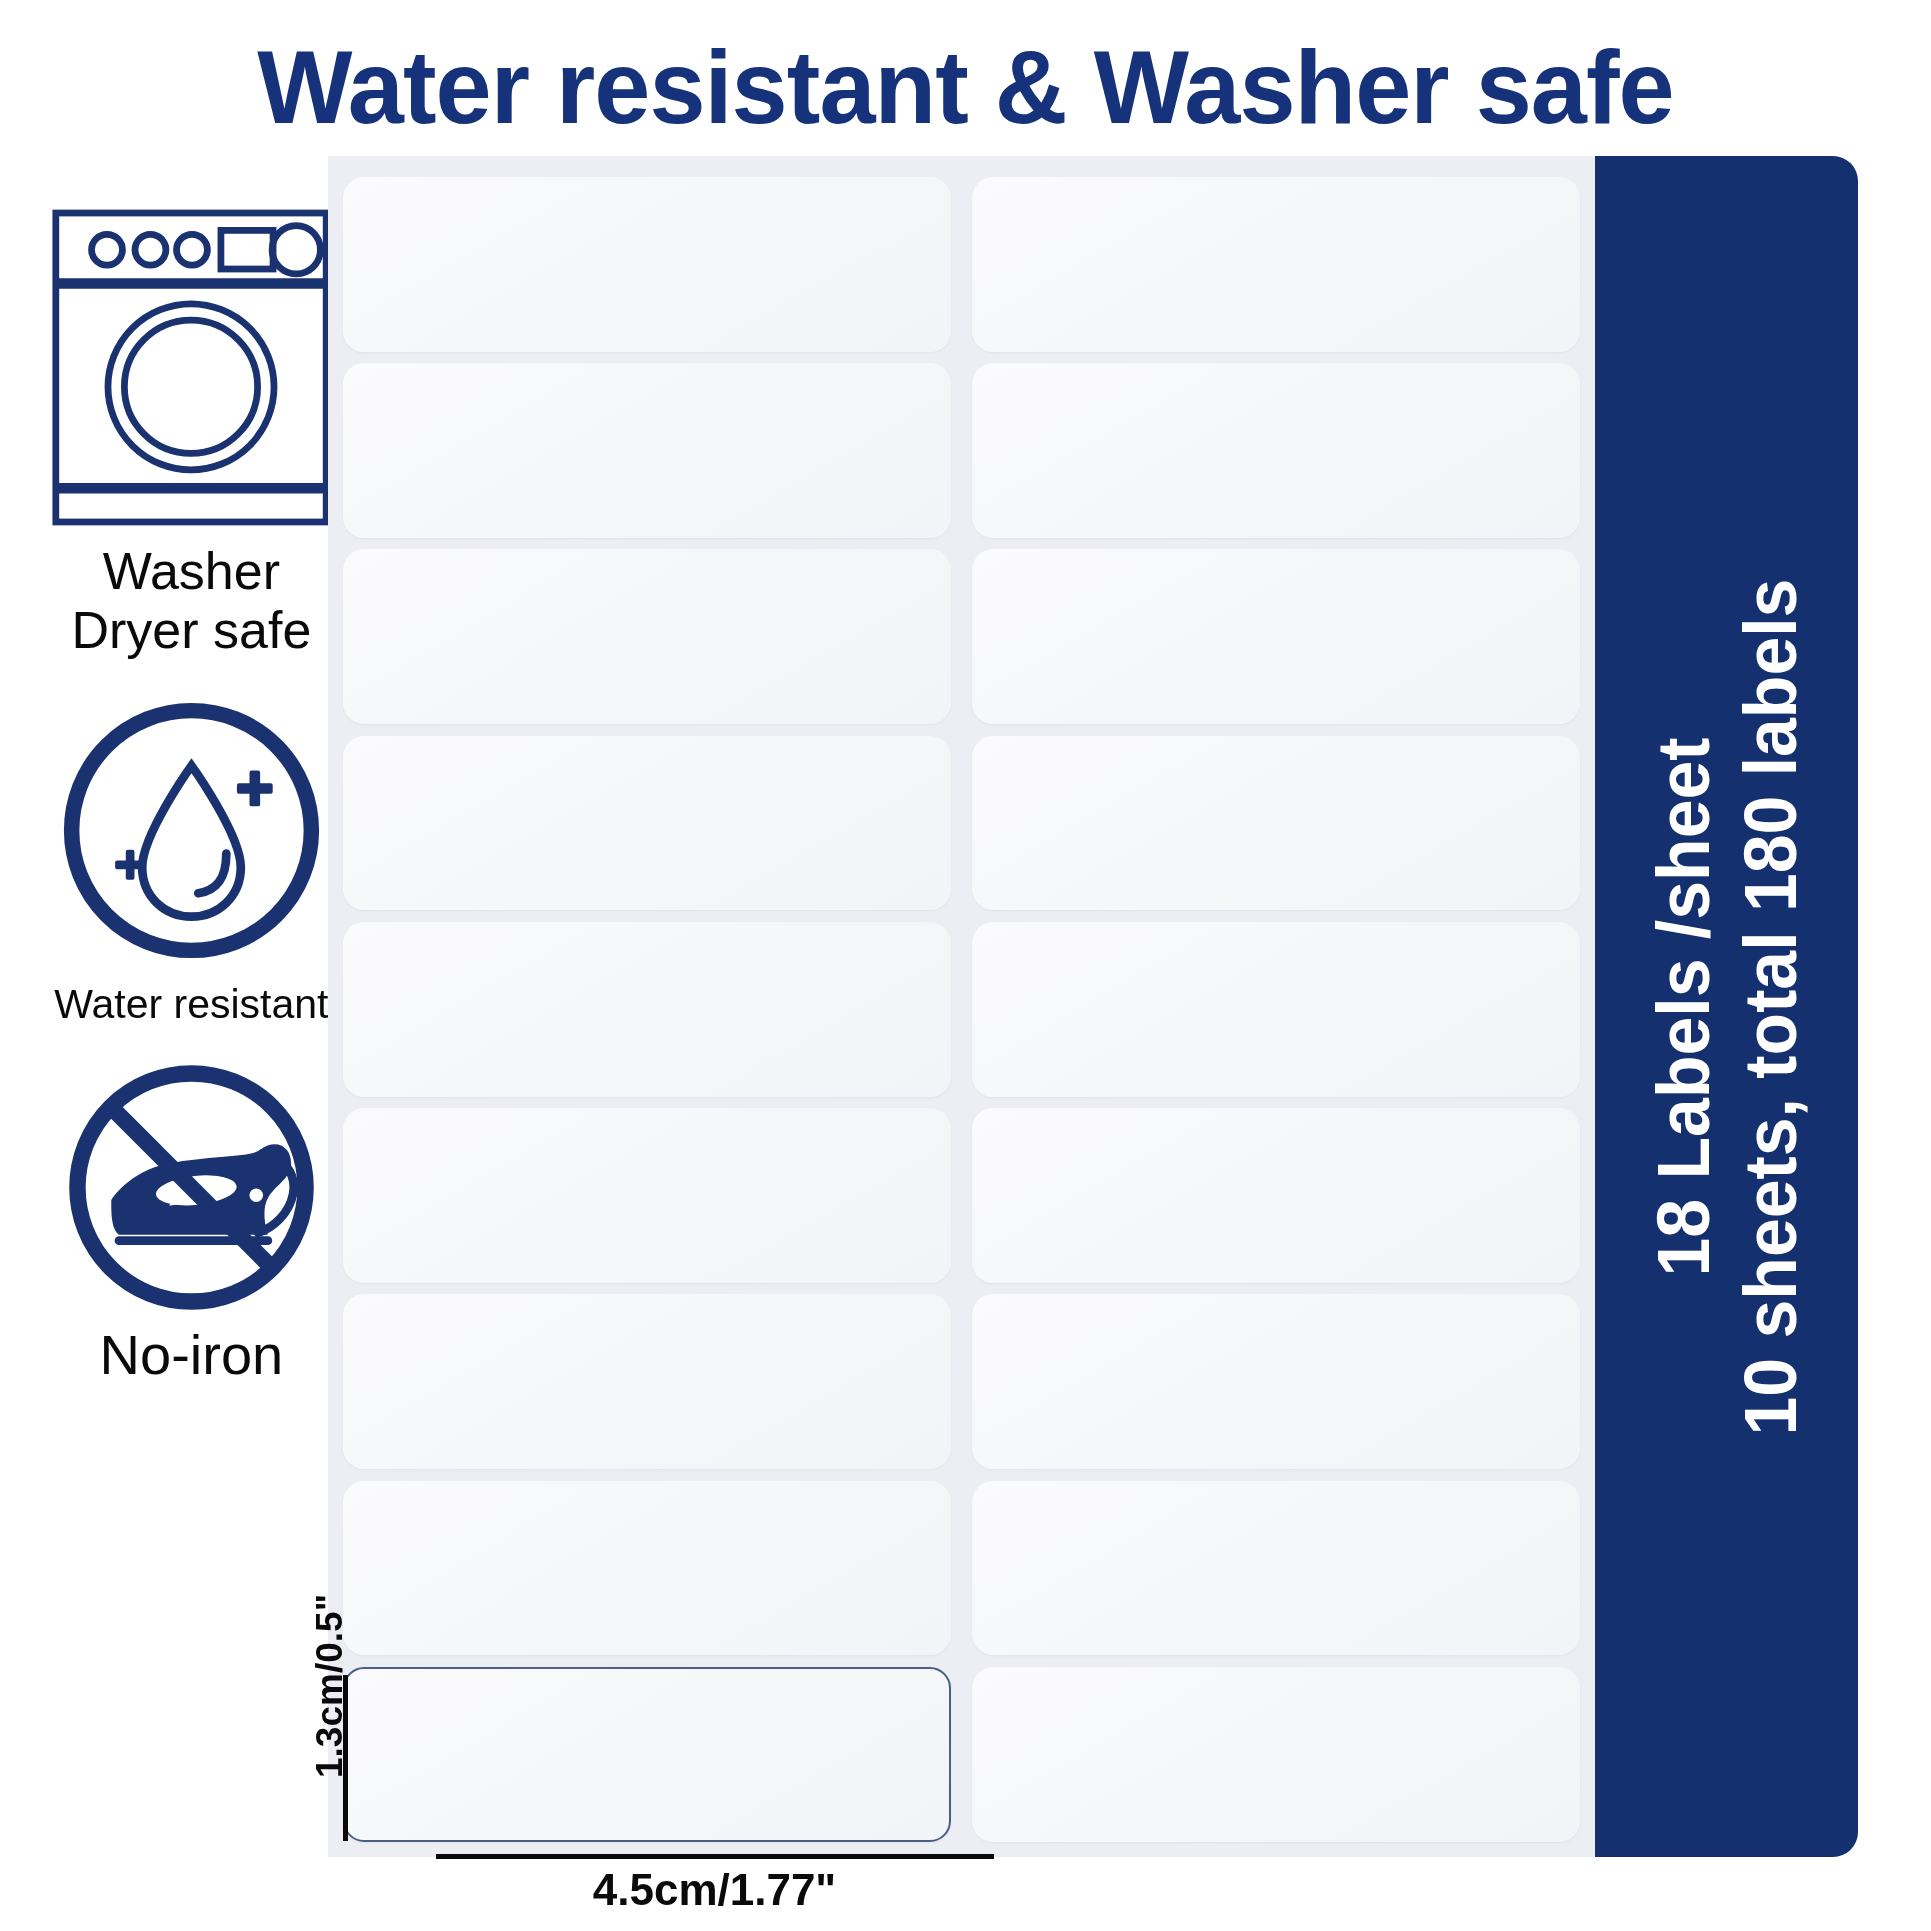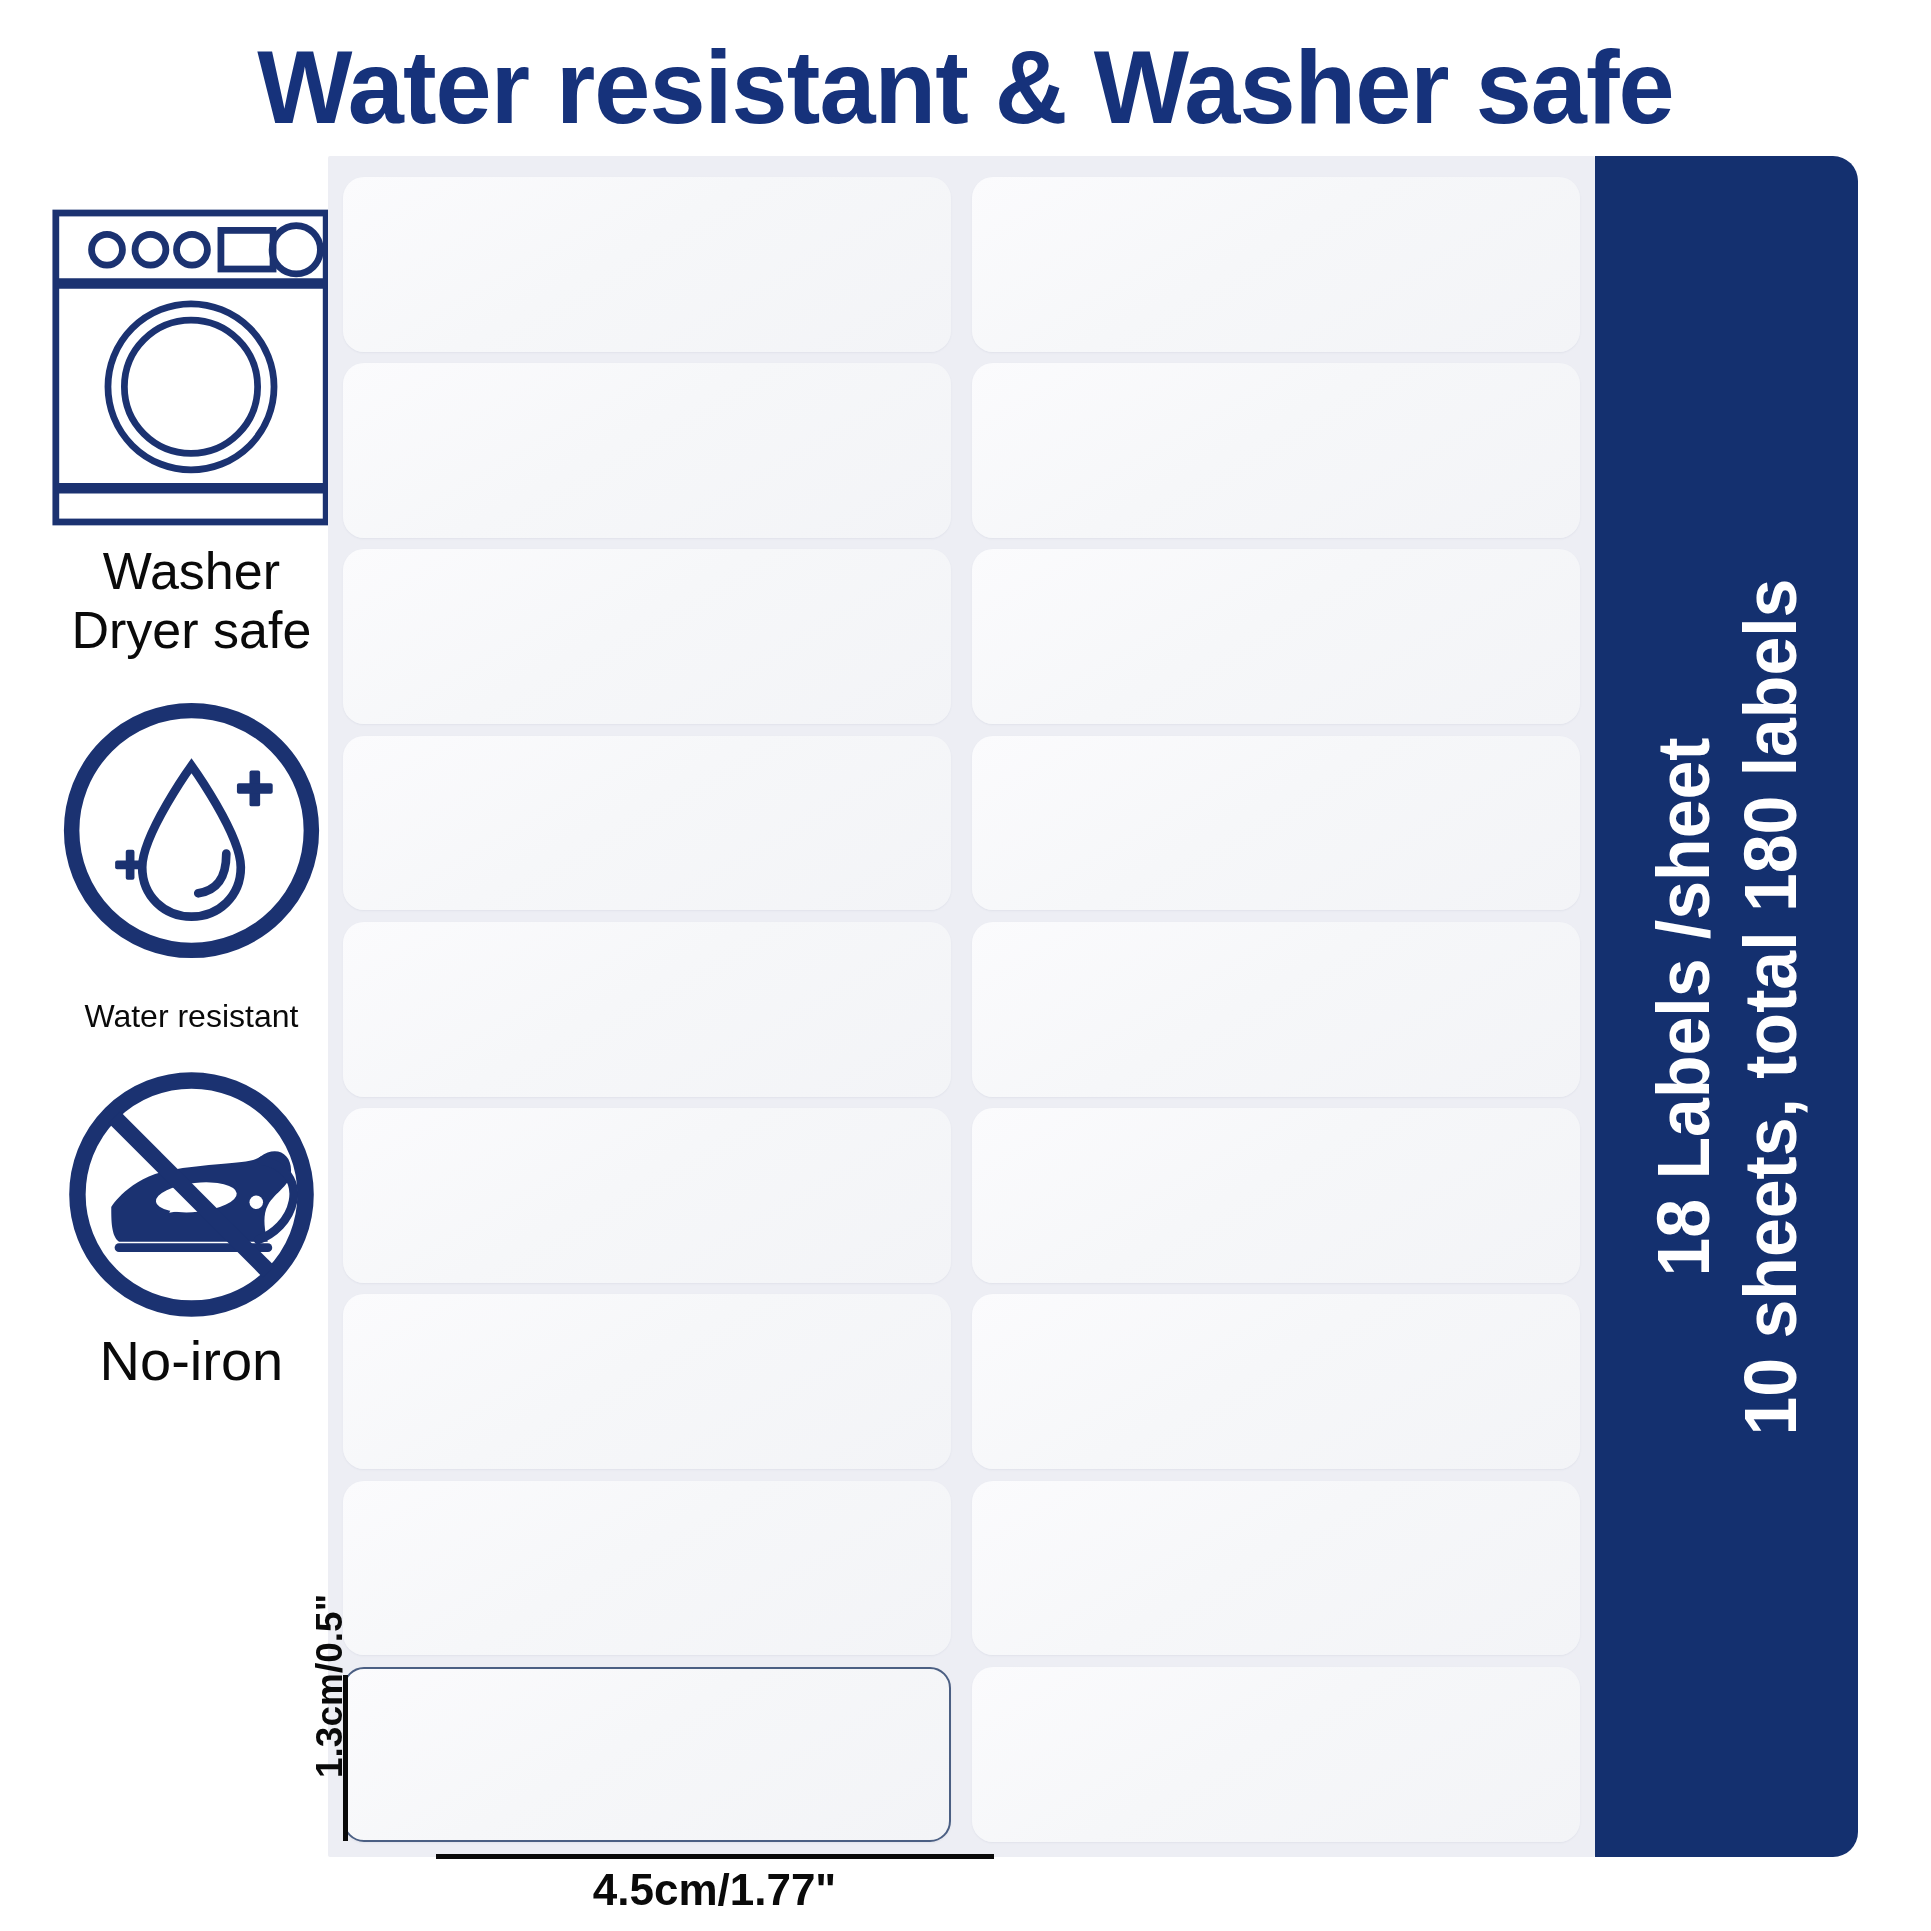--- a/index.html
+++ b/index.html
@@ -57,22 +57,22 @@
     line-height: 1.12;
     white-space: pre-line;
   }
   .feature-washer { margin-top: 0; }
   .feature-washer .feature-label {
     font-size: 52px;
     margin-top: 15.4px;
   }
   .feature-water { margin-top: 41px; }
   .feature-water .feature-label {
-    font-size: 32px;
-    margin-top: 38px;
+    font-size: 41px;
+    margin-top: 21px;
   }
   .feature-noiron { margin-top: 29px; }
   .feature-noiron .feature-label {
     font-size: 56px;
     margin-top: 5.8px;
   }
 
   
   .sheet {
     position: absolute;

